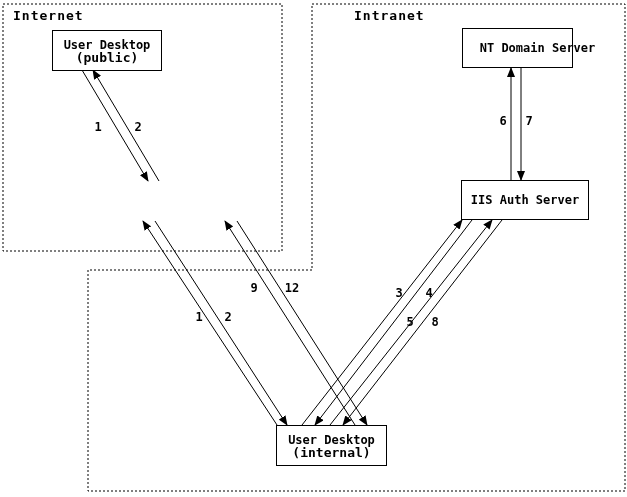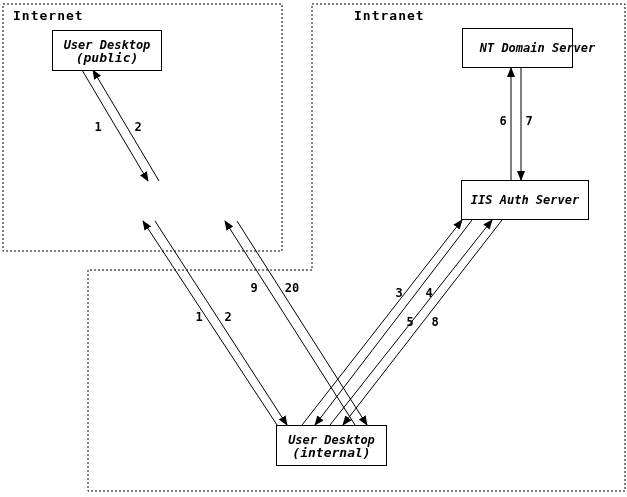--- a/index.html
+++ b/index.html
@@ -33,21 +33,20 @@
     position: absolute;
     box-sizing: border-box;
     border: 1px solid #000000;
     background: #ffffff;
     color: #000000;
     display: flex;
     flex-direction: column;
     align-items: center;
     justify-content: center;
     text-align: center;
-    font-style: italic;
   }
   .node-title {
     font-size: 12px;
     font-weight: bold;
     line-height: 14px;
     white-space: nowrap;
   }
   .node-sub {
     font-size: 13px;
     font-weight: bold;
@@ -120,21 +119,21 @@
     <div class="node-sub">(internal)</div>
   </div>
 
   <div class="flow-num" style="left:98px; top:127px;">1</div>
   <div class="flow-num" style="left:138px; top:127px;">2</div>
 
   <div class="flow-num" style="left:199px; top:317px;">1</div>
   <div class="flow-num" style="left:228px; top:317px;">2</div>
 
   <div class="flow-num" style="left:254px; top:288px;">9</div>
-  <div class="flow-num" style="left:292px; top:288px;">20</div>
+  <div class="flow-num" style="left:292px; top:288px;">12</div>
 
   <div class="flow-num" style="left:399px; top:293px;">3</div>
   <div class="flow-num" style="left:429px; top:293px;">4</div>
 
   <div class="flow-num" style="left:410px; top:322px;">5</div>
   <div class="flow-num" style="left:435px; top:322px;">8</div>
 
   <div class="flow-num" style="left:503px; top:121px;">6</div>
   <div class="flow-num" style="left:529px; top:121px;">7</div>
 

